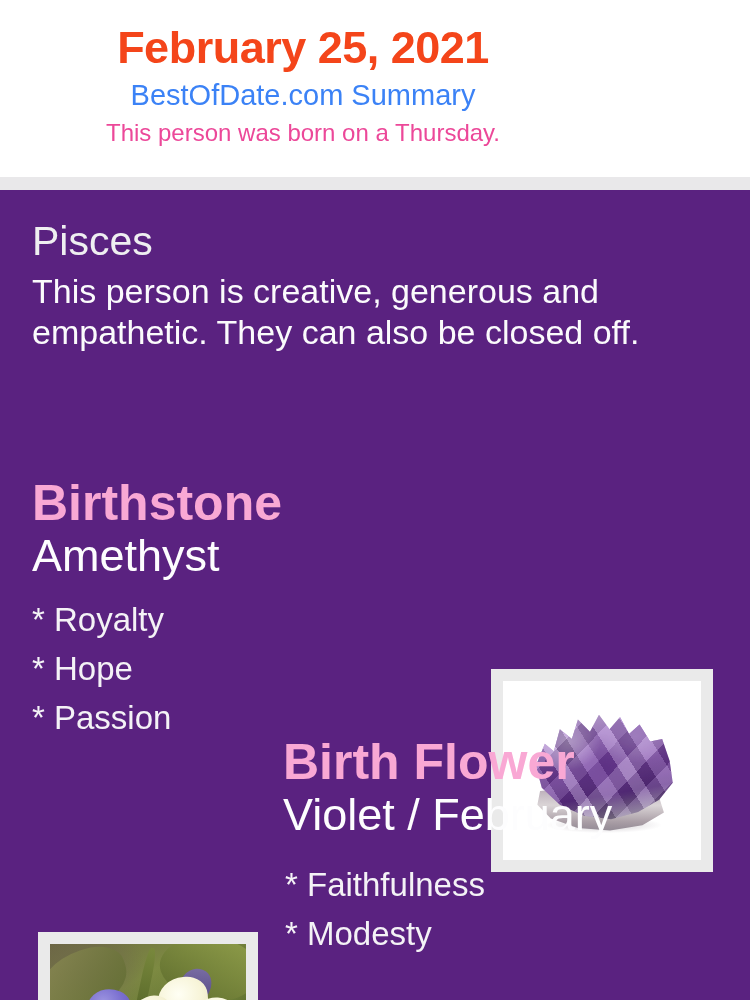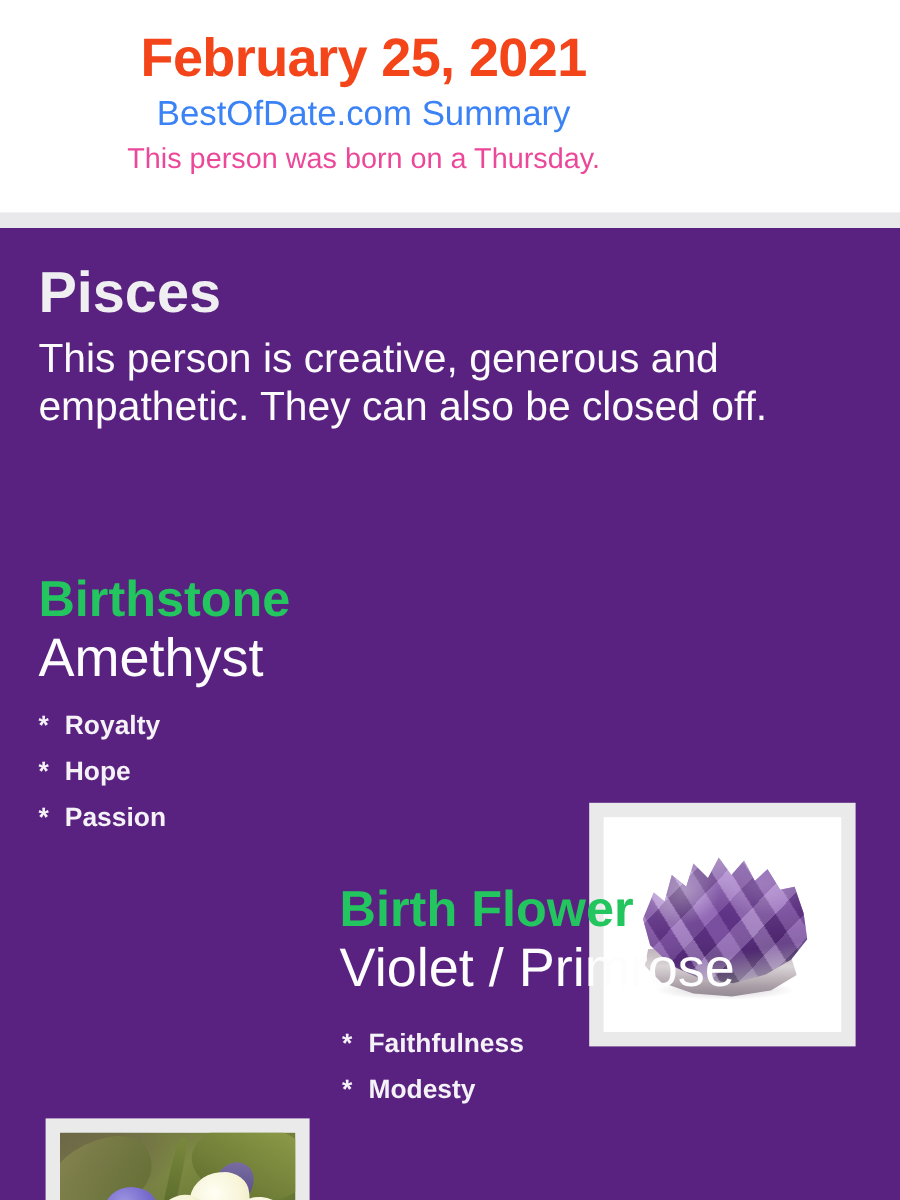--- a/index.html
+++ b/index.html
@@ -79,22 +79,22 @@
 
   
   .zodiac {
     position: absolute;
     left: 32px;
     top: 30px;
     width: 680px;
   }
   .zodiac-title {
     margin: 0;
-    font-size: 48px;
-    font-weight: bold;
+    font-size: 41px;
+    font-weight: normal;
     line-height: 1.06;
     color: #efeff1;
   }
   .zodiac-desc {
     margin: 0;
     padding-top: 8px;
     font-size: 34px;
     font-weight: normal;
     line-height: 1.18;
     color: #fbfbfc;
@@ -103,42 +103,42 @@
 
   
   .birthstone {
     position: absolute;
     left: 32px;
     top: 288px;
     width: 430px;
   }
   .section-title {
     margin: 0;
-    font-size: 42px;
+    font-size: 50px;
     font-weight: bold;
     line-height: 1.02;
-    color: #22c55e;
+    color: #f9a8d4;
   }
   .section-sub {
     margin: 0;
     padding-top: 2px;
     font-size: 45px;
     font-weight: normal;
     line-height: 1.1;
     color: #fdfdfe;
   }
   .trait-list {
     list-style: none;
     margin: 0;
     padding: 0;
     padding-top: 6px;
   }
   .trait-list li {
-    font-size: 22px;
-    font-weight: bold;
+    font-size: 33px;
+    font-weight: normal;
     line-height: 1.0;
     color: #f4f2f6;
     padding-top: 16px;
     white-space: nowrap;
   }
   .trait-star {
     display: inline-block;
     width: 22px;
   }
 
@@ -358,21 +358,21 @@
           <div class="petal q2"></div>
 
           <div class="petal q5"></div>
 
         </div>
       </div>
     </div>
 
     <div class="birthflower">
       <h2 class="section-title">Birth Flower</h2>
-      <div class="section-sub">Violet / Primrose</div>
+      <div class="section-sub">Violet / February</div>
       <ul class="trait-list">
         <li><span class="trait-star">*</span><span>Faithfulness</span></li>
         <li><span class="trait-star">*</span><span>Modesty</span></li>
       </ul>
     </div>
 
   </div>
 </div>
 
 </body></html>

